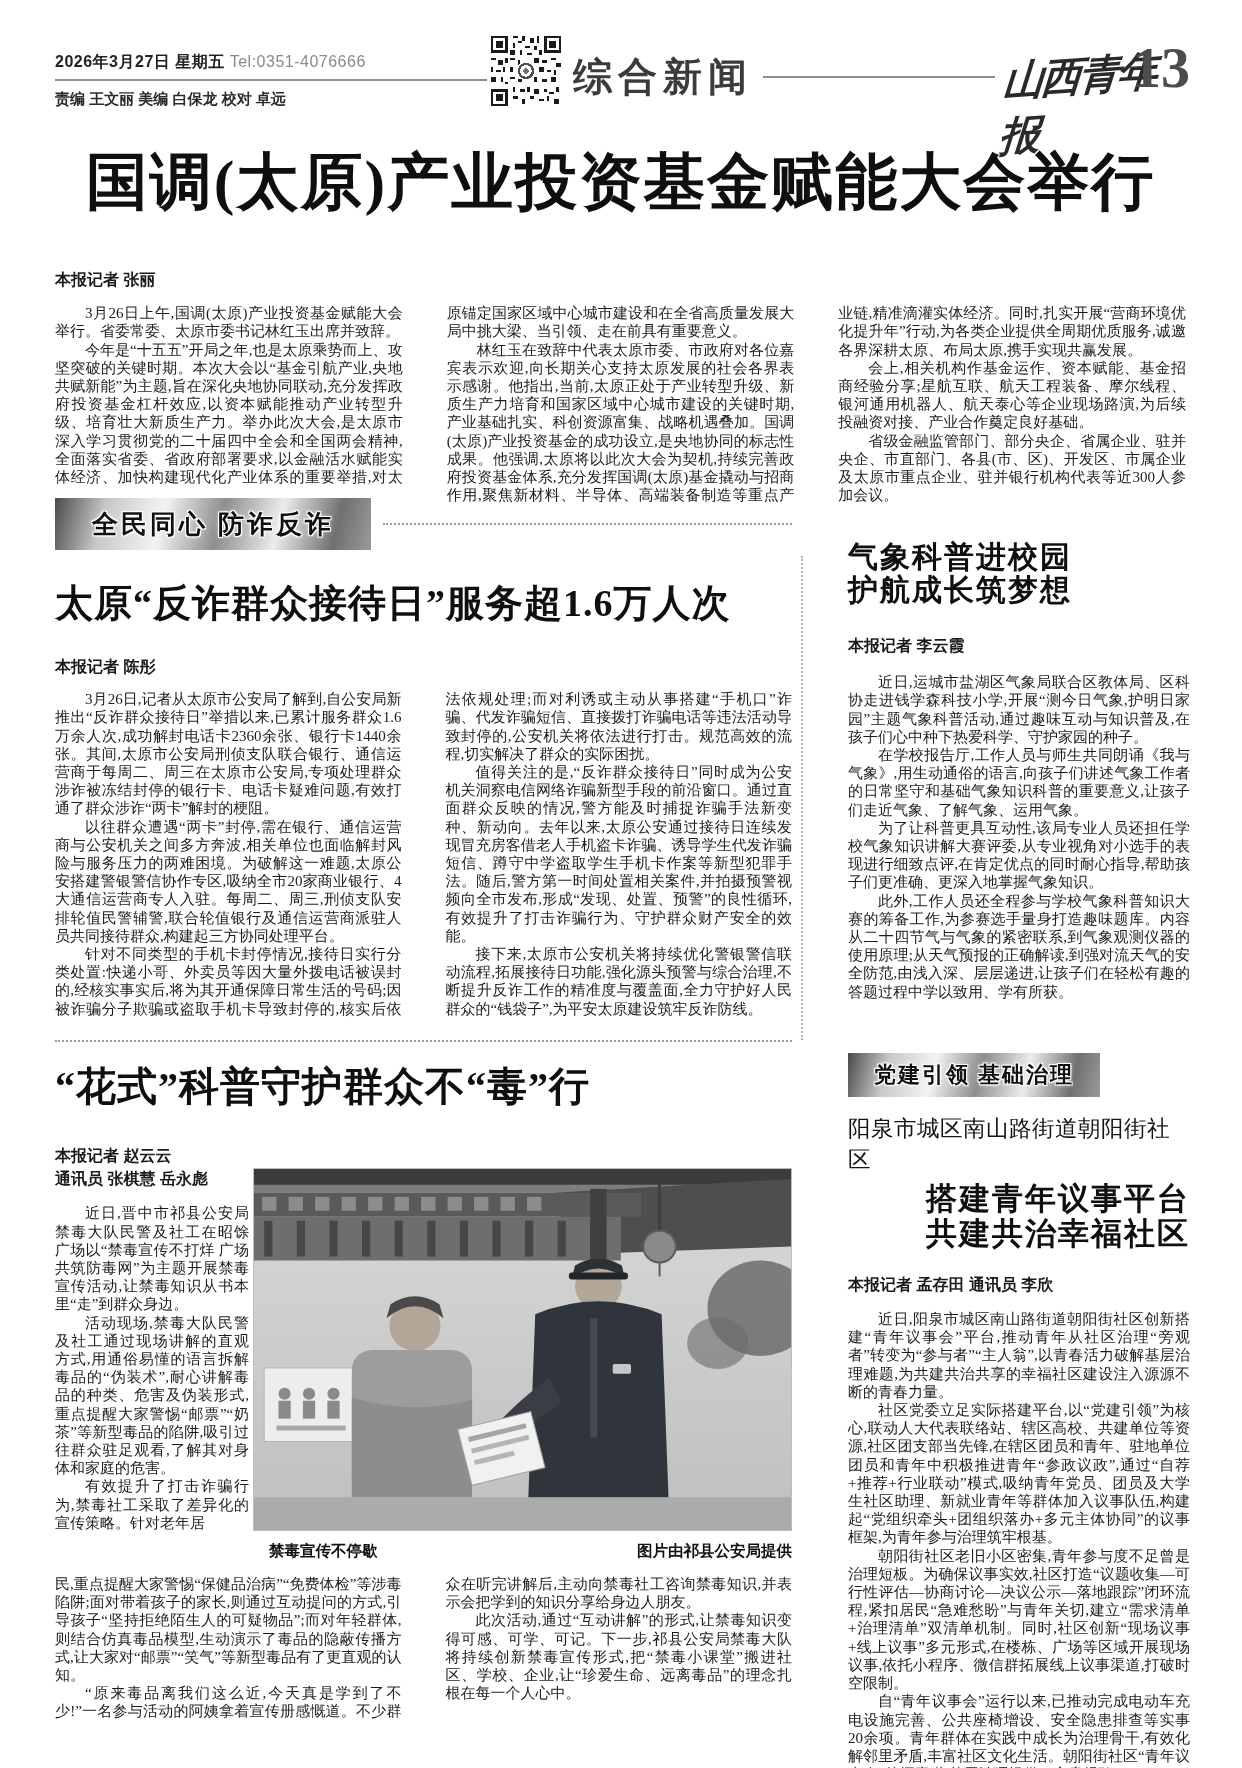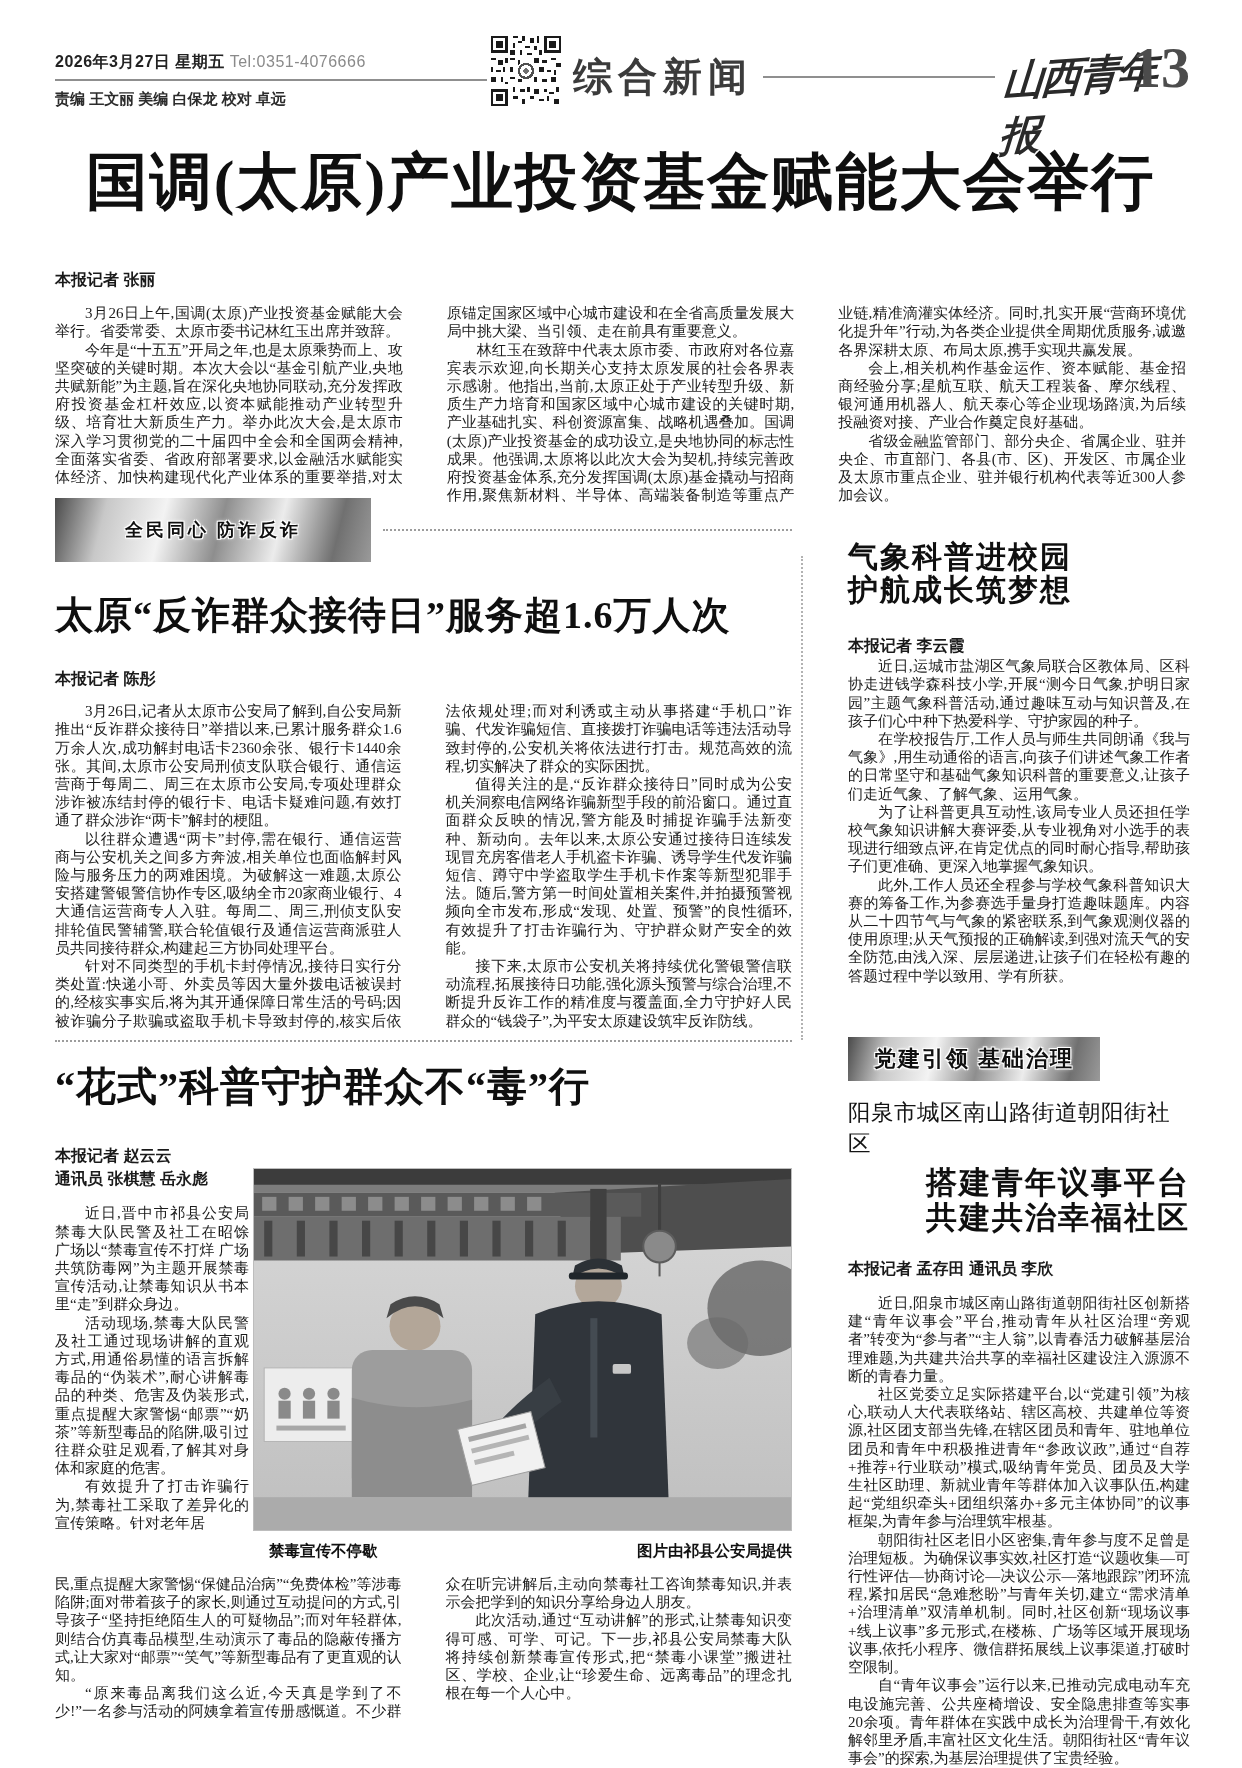--- a/index.html
+++ b/index.html
@@ -30,33 +30,33 @@
 
   
   .lead { position:absolute; left:55px; top:140px; width:1131px; }
   .lead h1 { font-size:62px; letter-spacing:2px; text-align:center; white-space:nowrap; font-weight:bold; }
   .lead .byline { margin-top:44px; }
   .lead .article-body { margin-top:13px; columns:3; column-gap:44px; }
 
   
   .fraud { position:absolute; left:55px; top:498px; width:737px; }
   .banner-row { display:flex; align-items:center; }
-  .fraud .banner { width:316px; height:64px; font-size:18px; letter-spacing:3px; }
+  .fraud .banner { width:316px; height:52px; font-size:26px; letter-spacing:3px; }
   .banner-dotline { flex:1; border-top:2px dotted #9c9c9c; margin-left:12px; }
   .fraud h2 { margin-top:28px; font-size:38px; letter-spacing:1px; white-space:nowrap; font-weight:bold; }
   .fraud .byline { margin-top:26px; }
   .fraud .article-body { margin-top:12px; columns:2; column-gap:44px; }
 
   .vsep { position:absolute; left:801px; top:556px; height:484px; border-left:2px dotted #b2b2b2; }
 
   
   .rail { position:absolute; left:848px; top:498px; width:342px; }
   .weather h2 { margin-top:42px; font-size:30px; line-height:33px; font-weight:bold; letter-spacing:2px; }
   .weather .byline { margin-top:28px; }
-  .weather .article-body { }
+  .weather .article-body { margin-top:16px; }
   .community { margin-top:52px; }
   .community .banner { width:252px; height:44px; font-size:22px; letter-spacing:2px; }
   .kicker { margin-top:16px; font-size:22.5px; color:#141414; letter-spacing:.5px; }
   .community h3 { font-size:31px; line-height:35px; margin-top:6px; letter-spacing:2px; font-weight:bold;text-align:right; }
   .community .byline { margin-top:22px; }
   .community .article-body { margin-top:14px; }
 
   
   .drug { position:absolute; left:55px; top:1040px; width:737px; border-top:2px dotted #9c9c9c; }
   .drug h2 { margin-top:17px; font-size:40px; letter-spacing:1px; font-weight:bold; }

